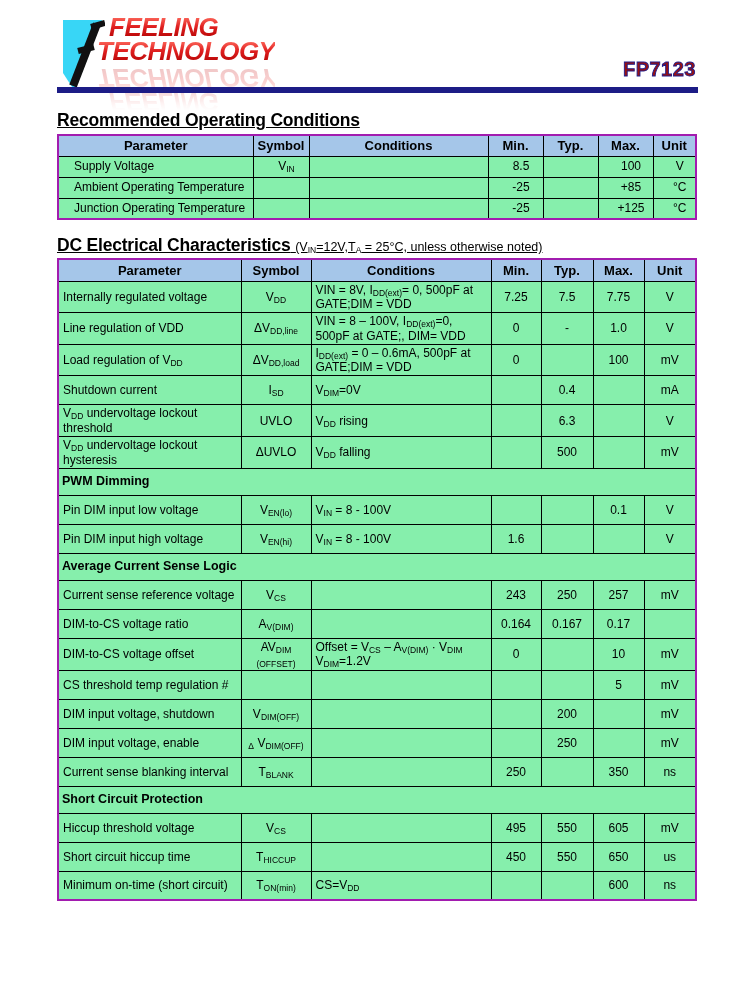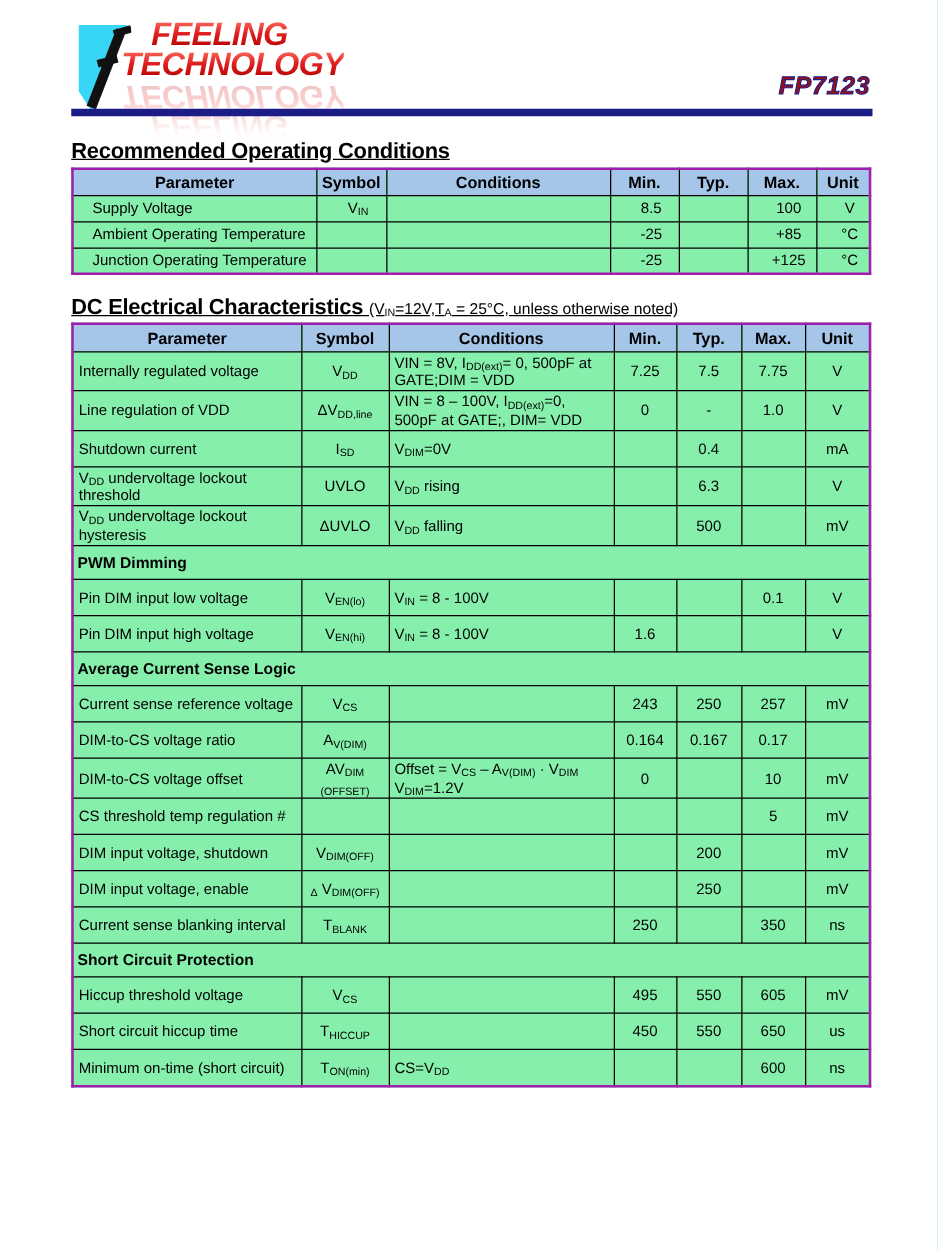--- a/index.html
+++ b/index.html
@@ -20,30 +20,30 @@
 
   
   .header{position:absolute;top:14px;left:57px;width:641px;height:84px;}
   .logo-icon{position:absolute;left:0;top:4px;}
   .wordmark{position:absolute;left:40px;top:2px;line-height:0.92;white-space:nowrap;}
   .brand-line{
     font-style:italic;font-weight:bold;font-size:26px;letter-spacing:-0.5px;
     background:linear-gradient(180deg,#ff6d60 0%,#e02020 45%,#b00000 100%);
     -webkit-background-clip:text;background-clip:text;color:transparent;
   }
-  .brand-line.l1{margin-left:24px;}
+  .brand-line.l1{margin-left:12px;}
   .reflection{
     position:absolute;left:40px;top:51px;line-height:0.92;white-space:nowrap;
     transform:scaleY(-1);opacity:0.22;
     -webkit-mask-image:linear-gradient(0deg,rgba(0,0,0,1) 40%,rgba(0,0,0,0) 95%);
     mask-image:linear-gradient(0deg,rgba(0,0,0,1) 40%,rgba(0,0,0,0) 95%);
   }
   .part-number{
     position:absolute;right:2px;top:44px;
-    font-style:italic;font-weight:bold;font-size:20px;letter-spacing:0.5px;
+    font-weight:bold;font-size:20px;letter-spacing:0.5px;
     color:var(--part-red);
     -webkit-text-stroke:0.9px var(--part-outline);
   }
   .rule{position:absolute;left:0;top:73px;width:641px;height:6px;background:var(--rule-navy);}
 
   
   .sec-title{position:absolute;left:57px;font-weight:bold;font-size:17.5px;letter-spacing:-0.2px;text-decoration:underline;}
   .sec-title .subnote{font-weight:normal;font-size:12.5px;letter-spacing:0;}
   #title1{top:110px;}
   #title2{top:235px;}
@@ -189,20 +189,29 @@
         <tr>
           <td class="c0">Line regulation of VDD</td>
           <td class="c1">ΔV<sub>DD,line</sub></td>
           <td class="c2">VIN = 8 – 100V, I<sub>DD(ext)</sub>=0,<br>500pF at GATE;, DIM= VDD</td>
           <td class="c3">0</td>
           <td class="c4">-</td>
           <td class="c5">1.0</td>
           <td class="c6">V</td>
         </tr>
         <tr>
+          <td class="c0">Load regulation of V<sub>DD</sub></td>
+          <td class="c1">ΔV<sub>DD,load</sub></td>
+          <td class="c2">I<sub>DD(ext)</sub> = 0 – 0.6mA, 500pF at<br>GATE;DIM = VDD</td>
+          <td class="c3">0</td>
+          <td class="c4"></td>
+          <td class="c5">100</td>
+          <td class="c6">mV</td>
+        </tr>
+        <tr>
           <td class="c0">Shutdown current</td>
           <td class="c1">I<sub>SD</sub></td>
           <td class="c2">V<sub>DIM</sub>=0V</td>
           <td class="c3"></td>
           <td class="c4">0.4</td>
           <td class="c5"></td>
           <td class="c6">mA</td>
         </tr>
         <tr>
           <td class="c0">V<sub>DD</sub> undervoltage lockout threshold</td>

